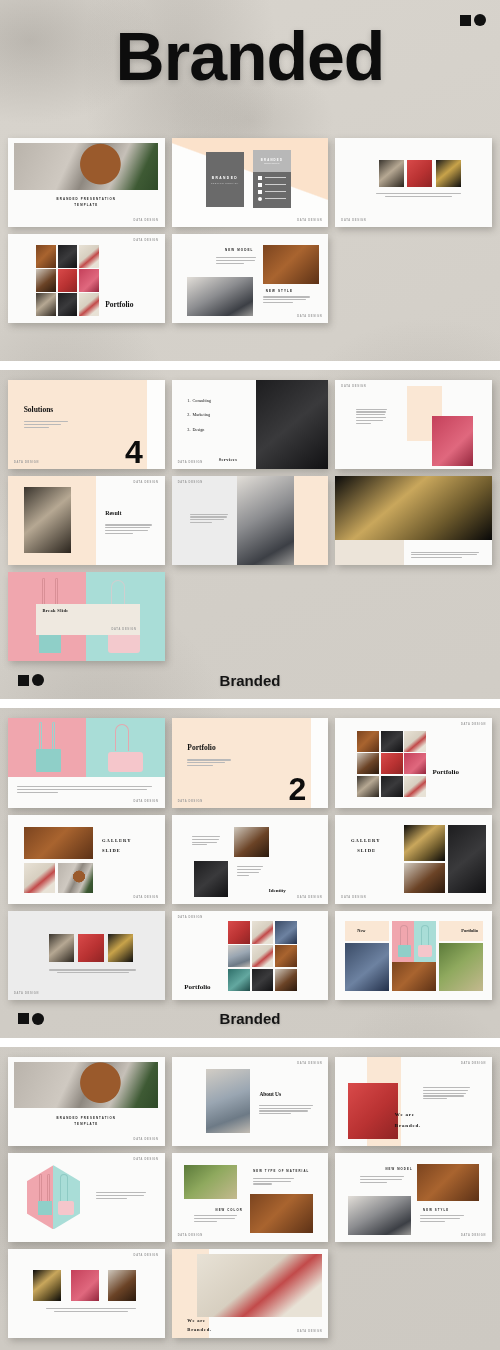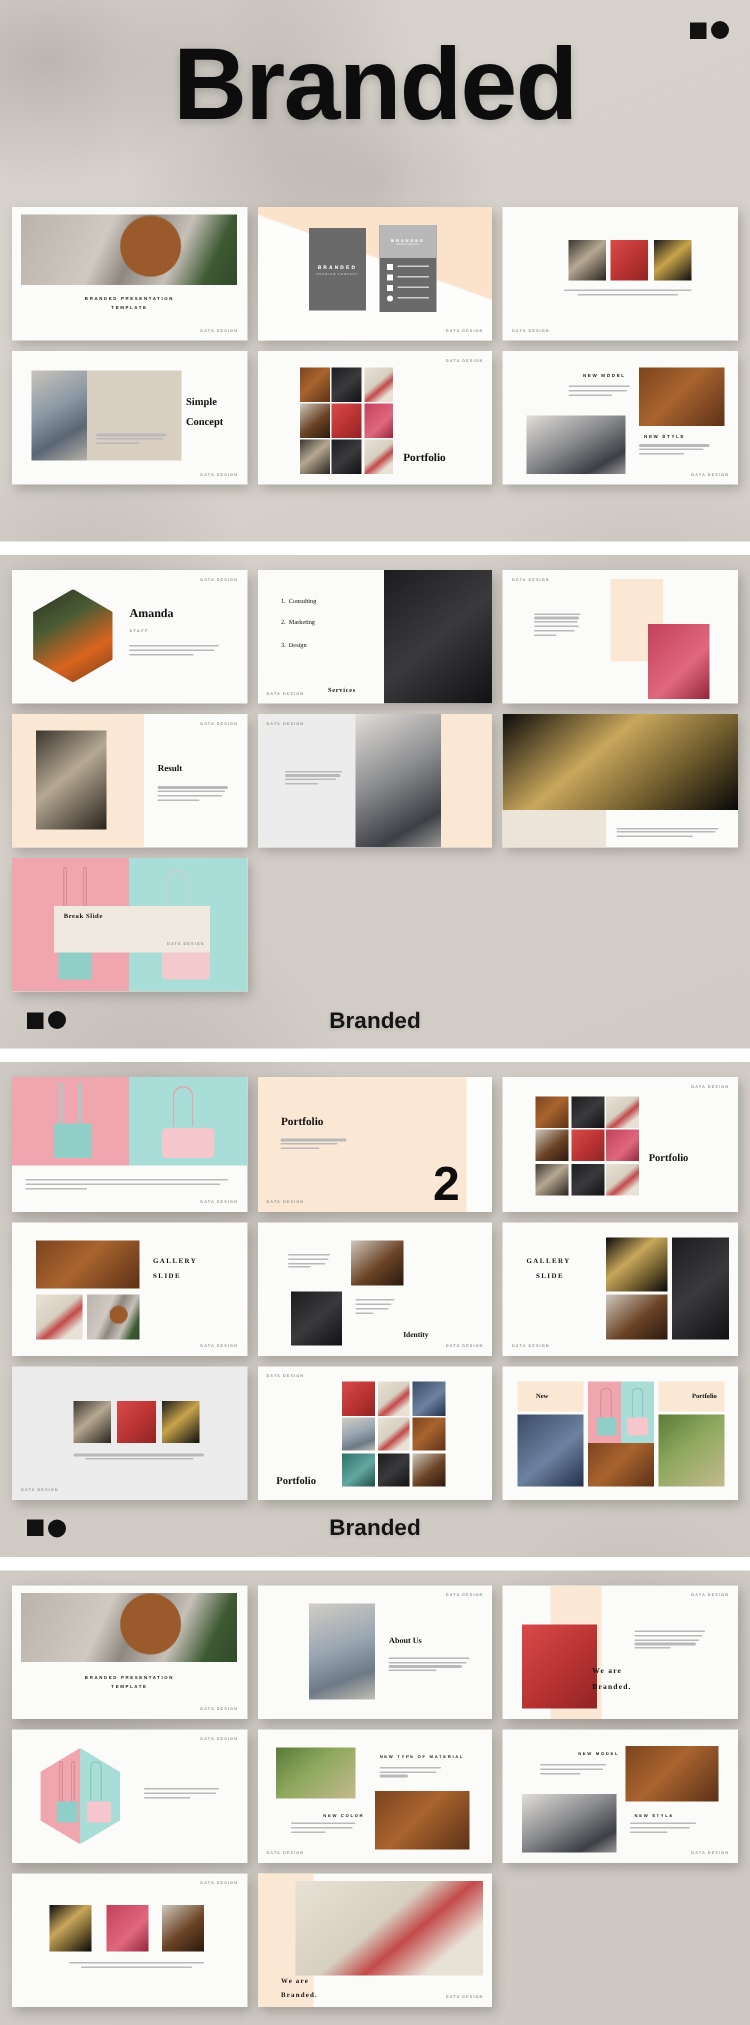--- a/index.html
+++ b/index.html
@@ -171,32 +171,20 @@
         <div class="ph p-studio" style="position:absolute;left:28%;top:25%;width:16%;height:30%"></div>
         <div class="ph p-red" style="position:absolute;left:46%;top:25%;width:16%;height:30%"></div>
         <div class="ph p-yellow" style="position:absolute;left:64%;top:25%;width:16%;height:30%"></div>
         <div class="body-lines" style="position:absolute;left:26%;right:20%;top:62%">
           <i style="width:100%"></i>
             <i style="width:80%;margin:0 auto"></i>
         </div>
         <div class="tag bl">DATA DESIGN</div>
       </div>
 
-      <div class="slide">
-        <div class="ph p-girl" style="position:absolute;left:8%;top:14%;width:24%;height:68%"></div>
-        <div class="beige" style="position:absolute;left:32%;top:14%;width:40%;height:68%"></div>
-        <div class="ttl-serif" style="position:absolute;left:74%;top:34%;font-size:7px;line-height:1.15">Simple</div>
-        <div class="ttl-serif" style="position:absolute;left:74%;top:48%;font-size:7px;line-height:1.15">Concept</div>
-        <div class="body-lines" style="position:absolute;left:36%;width:30%;top:62%">
-          <i style="width:100%"></i>
-            <i style="width:94%"></i>
-            <i style="width:60%"></i>
-        </div>
-        <div class="tag br">DATA DESIGN</div>
-      </div>
 
       <div class="slide">
         <div style="position:absolute;left:18%;top:12%;width:40%;height:80%;display:grid;grid-template-columns:repeat(3,1fr);grid-template-rows:repeat(3,1fr);gap:1.5px">
           <div class="ph p-bag-brown"></div>
             <div class="ph p-bag-dark"></div>
             <div class="ph p-elephant"></div>
           <div class="ph p-shoe"></div>
             <div class="ph p-red"></div>
             <div class="ph p-pinkbag"></div>
           <div class="ph p-studio"></div>
@@ -226,33 +214,33 @@
       </div>
     </div>
     <div class="sec-footer"></div>
   </div>
 
   <div class="gap-band"></div>
 
   <div class="section">
     <div class="grid">
 
-      <div class="slide">
-        <div class="ph p-woman-orange" style="position:absolute;left:9%;top:14%;width:34%;height:70%;clip-path:polygon(50% 0,100% 25%,100% 75%,50% 100%,0 75%,0 25%)"></div>
-        <div class="ttl-serif" style="position:absolute;left:50%;top:27%;font-size:8px">Amanda</div>
-        <div class="caps-mini" style="position:absolute;left:50%;top:44%;font-size:2.4px;color:#888">STAFF</div>
-        <div class="body-lines" style="position:absolute;left:50%;width:38%;top:56%">
-          <i style="width:100%"></i>
-            <i style="width:96%"></i>
-            <i style="width:72%"></i>
-        </div>
-        <div class="tag tr">DATA DESIGN</div>
-      </div>
-
-
+
+
+      <div class="slide cream">
+        <div style="position:absolute;right:0;top:0;width:11%;height:100%;background:#fdfdfc"></div>
+        <div class="ttl-serif" style="position:absolute;left:10%;top:28%;font-size:7.5px">Solutions</div>
+        <div class="body-lines" style="position:absolute;left:10%;width:28%;top:46%">
+          <i style="width:100%"></i>
+            <i style="width:86%"></i>
+            <i style="width:58%"></i>
+        </div>
+        <div style="position:absolute;right:14%;bottom:4%;font-size:32px;font-weight:700;color:#0d0d0d;line-height:.8">4</div>
+        <div class="tag bl">DATA DESIGN</div>
+      </div>
 
       <div class="slide">
         <div class="ph p-bag-dark" style="position:absolute;right:0;top:0;width:46%;height:100%"></div>
         <div class="ttl-serif" style="position:absolute;left:10%;top:20%;font-size:4.2px;font-weight:400">1.&nbsp;&nbsp;<span>Consulting</span></div>
         <div class="ttl-serif" style="position:absolute;left:10%;top:36%;font-size:4.2px;font-weight:400">2.&nbsp;&nbsp;<span>Marketing</span></div>
         <div class="ttl-serif" style="position:absolute;left:10%;top:52%;font-size:4.2px;font-weight:400">3.&nbsp;&nbsp;<span>Design</span></div>
         <div class="ttl-serif" style="position:absolute;left:30%;bottom:8%;font-size:4.2px;letter-spacing:.5px">Services</div>
         <div class="tag bl">DATA DESIGN</div>
       </div>
 

